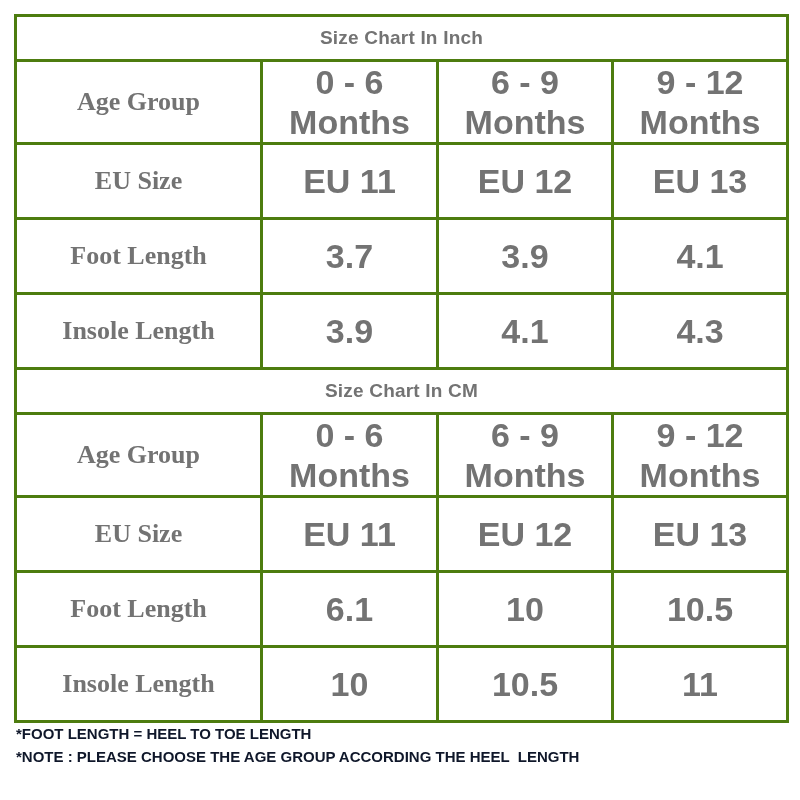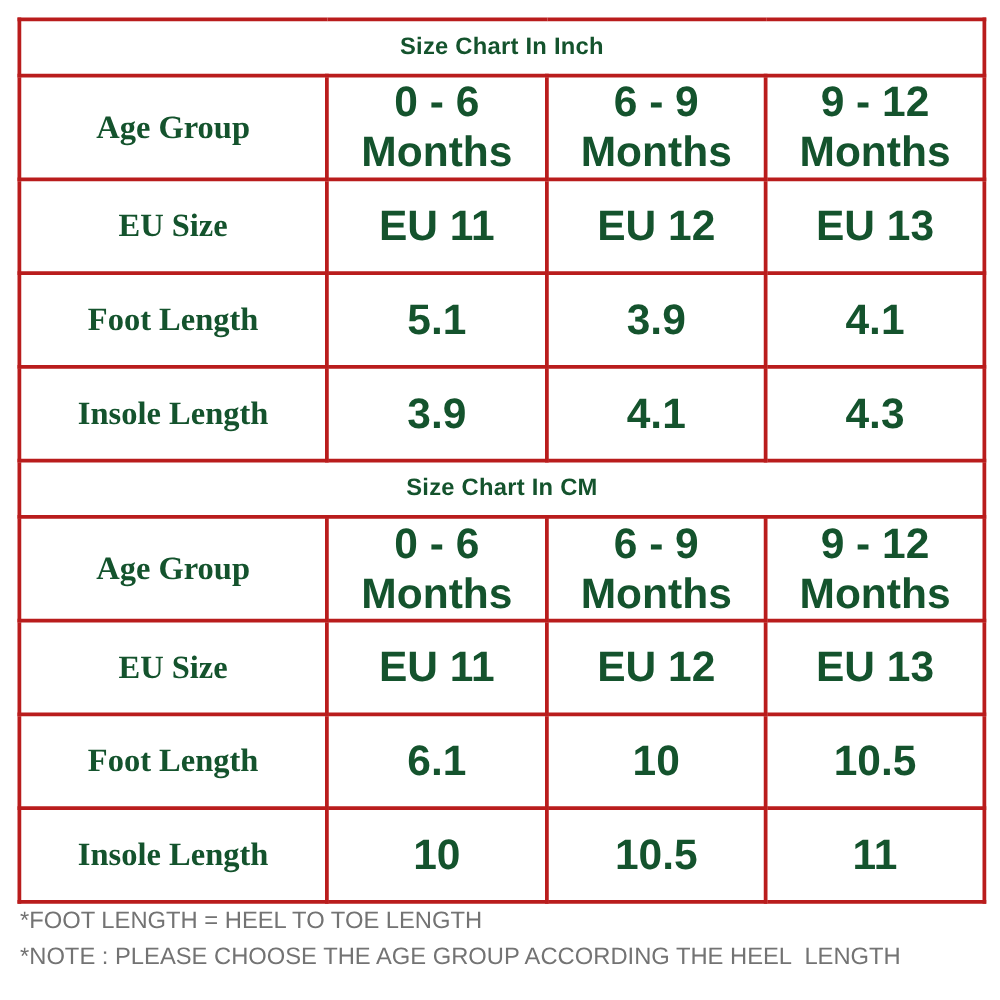--- a/index.html
+++ b/index.html
@@ -22,25 +22,25 @@
   }
   table.chart {
     position: absolute;
     left: 14px;
     top: 14px;
     width: 772px;
     border-collapse: collapse;
     table-layout: fixed;
   }
   table.chart td {
-    border: 3px solid #b91c1c;
+    border: 3px solid #4d7c0f;
     text-align: center;
     vertical-align: middle;
     font-weight: bold;
-    color: #14532d;
+    color: #737373;
     padding: 0;
   }
   td.section-title {
     font-size: 19px;
     height: 42px;
     letter-spacing: 0.2px;
   }
   td.row-label {
     font-size: 26px;
     height: 72px;
@@ -58,23 +58,23 @@
   .col-v1 { width: 176px; }
   .col-v2 { width: 175px; }
   .col-v3 { width: 175px; }
   .notes-wrap {
     position: absolute;
     left: 16px;
     top: 722px;
     width: 772px;
   }
   .note-line {
-    font-size: 19px;
-    font-weight: normal;
-    color: #737373;
+    font-size: 15px;
+    font-weight: bold;
+    color: #0f172a;
     line-height: 1.55;
     white-space: pre;
   }
 </style>
 </head>
 <body>
 
 <div id="page">
 
   <table class="chart">
@@ -105,21 +105,21 @@
         </td>
       </tr>
       <tr>
         <td class="row-label">EU Size</td>
         <td class="cell">EU 11</td>
         <td class="cell">EU 12</td>
         <td class="cell">EU 13</td>
       </tr>
       <tr>
         <td class="row-label">Foot Length</td>
-        <td class="cell">5.1</td>
+        <td class="cell">3.7</td>
         <td class="cell">3.9</td>
         <td class="cell">4.1</td>
       </tr>
       <tr>
         <td class="row-label">Insole Length</td>
         <td class="cell">3.9</td>
         <td class="cell">4.1</td>
         <td class="cell">4.3</td>
       </tr>
 

